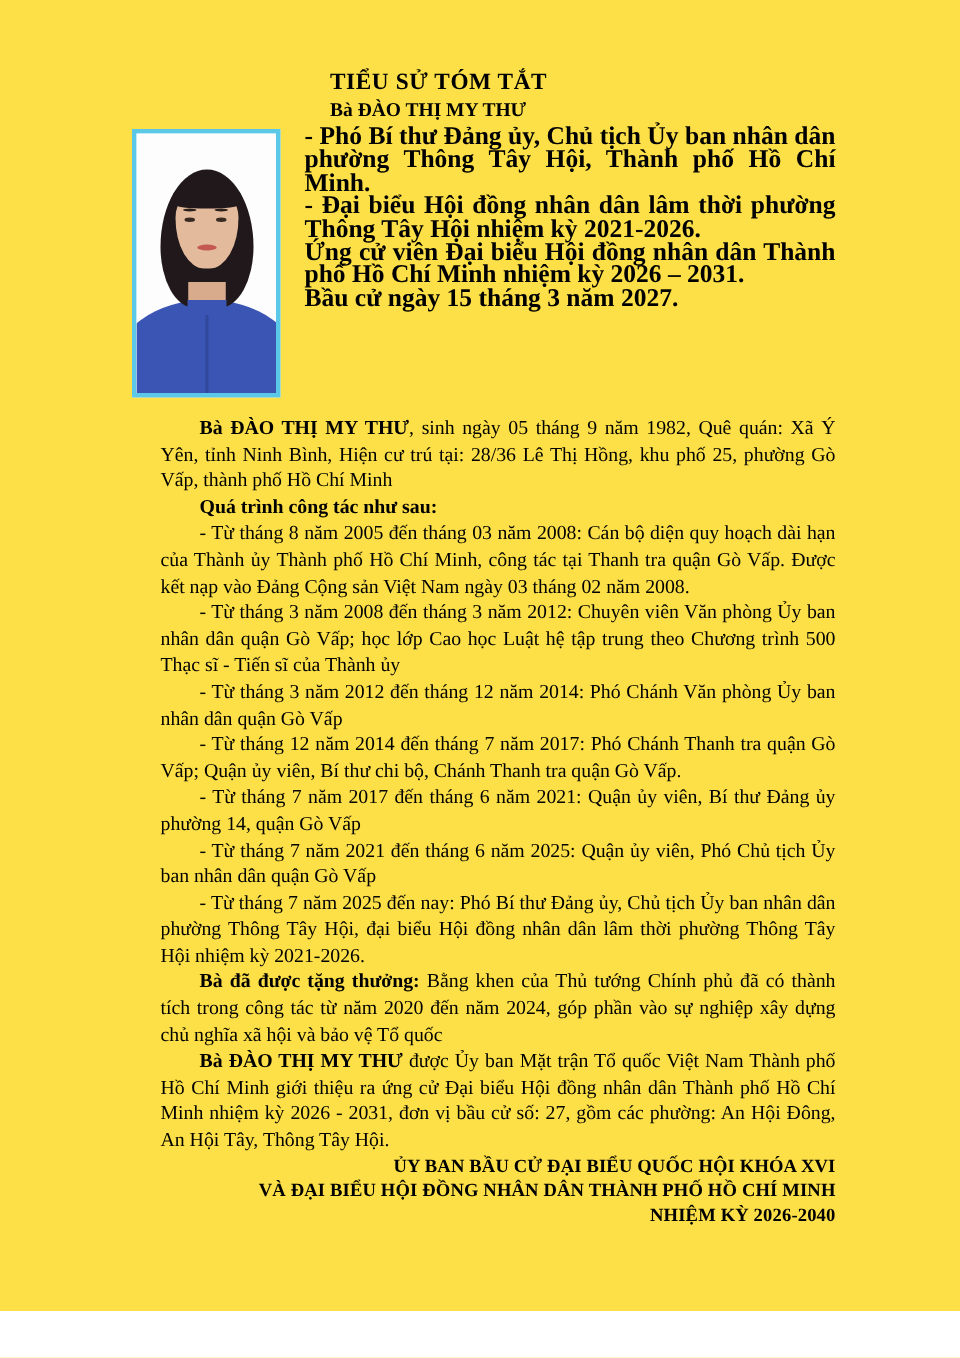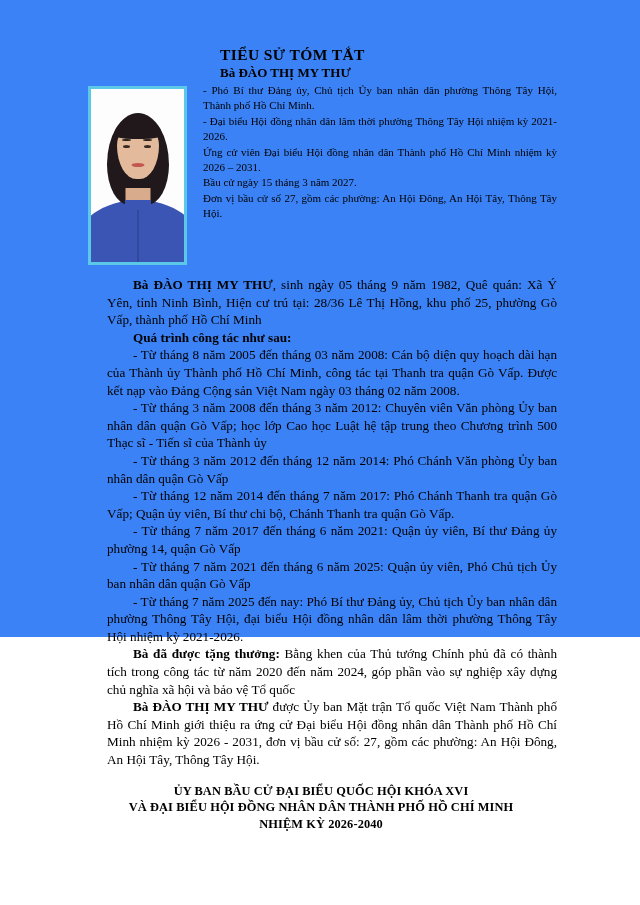--- a/index.html
+++ b/index.html
@@ -12,22 +12,22 @@
     width: 640px;
     height: 905px;
     font-family: "Liberation Serif", "DejaVu Serif", serif;
     color: #000000;
     overflow: hidden;
   }
 
   .page {
     position: relative;
     width: 640px;
-    height: 637px;
-    background: #3b82f6;
+    height: 874px;
+    background: #fde047;
   }
 
   .content {
     position: absolute;
     left: 85px;
     top: 46px;
     width: 472px;
   }
 
   
@@ -171,22 +171,22 @@
     font-weight: bold;
     letter-spacing: .4px;
     margin: 0 0 1px 17px;
   }
   .title-sub {
     font-size: 13px;
     font-weight: bold;
     margin: 0 0 2px 17px;
   }
   .head-line {
-    font-size: 11px;
-    font-weight: normal;
+    font-size: 17px;
+    font-weight: bold;
     line-height: 15.4px;
     margin: 0;
     text-align: justify;
   }
 
   
   .body-block {
     margin-top: 8px;
     margin-left: 22px;
   }
@@ -195,22 +195,21 @@
     line-height: 17.6px;
     margin: 0;
     text-align: justify;
     text-indent: 26px;
     hyphens: none;
   }
   .b { font-weight: bold; }
 
   
   .footer {
-    margin-top: 14px;
-    text-align: center;
+    text-align: right;
   }
   .footer-line {
     font-size: 12.4px;
     font-weight: bold;
     line-height: 16.5px;
     letter-spacing: .1px;
   }
 </style>
 </head>
 <body>
@@ -238,21 +237,20 @@
       </div>
 
       <div class="heading">
         <div class="title-main">TIỂU SỬ TÓM TẮT</div>
         <div class="title-sub">Bà ĐÀO THỊ MY THƯ</div>
 
         <p class="head-line">- Phó Bí thư Đảng ủy, Chủ tịch Ủy ban nhân dân phường Thông Tây Hội, Thành phố Hồ Chí Minh.</p>
         <p class="head-line">- Đại biểu Hội đồng nhân dân lâm thời phường Thông Tây Hội nhiệm kỳ 2021-2026.</p>
         <p class="head-line">Ứng cử viên Đại biểu Hội đồng nhân dân Thành phố Hồ Chí Minh nhiệm kỳ 2026 – 2031.</p>
         <p class="head-line">Bầu cử ngày 15 tháng 3 năm 2027.</p>
-        <p class="head-line">Đơn vị bầu cử số 27, gồm các phường: An Hội Đông, An Hội Tây, Thông Tây Hội.</p>
       </div>
     </div>
 
     <div class="body-block">
 
       <p class="para"><span class="b">Bà ĐÀO THỊ MY THƯ</span><span>, sinh ngày 05 tháng 9 năm 1982, Quê quán: Xã Ý Yên, tỉnh Ninh Bình, Hiện cư trú tại: 28/36 Lê Thị Hồng, khu phố 25, phường Gò Vấp, thành phố Hồ Chí Minh</span></p>
 
       <p class="para"><span class="b">Quá trình công tác như sau:</span></p>
 
       <p class="para">- Từ tháng 8 năm 2005 đến tháng 03 năm 2008: Cán bộ diện quy hoạch dài hạn của Thành ủy Thành phố Hồ Chí Minh, công tác tại Thanh tra quận Gò Vấp. Được kết nạp vào Đảng Cộng sản Việt Nam ngày 03 tháng 02 năm 2008.</p>

